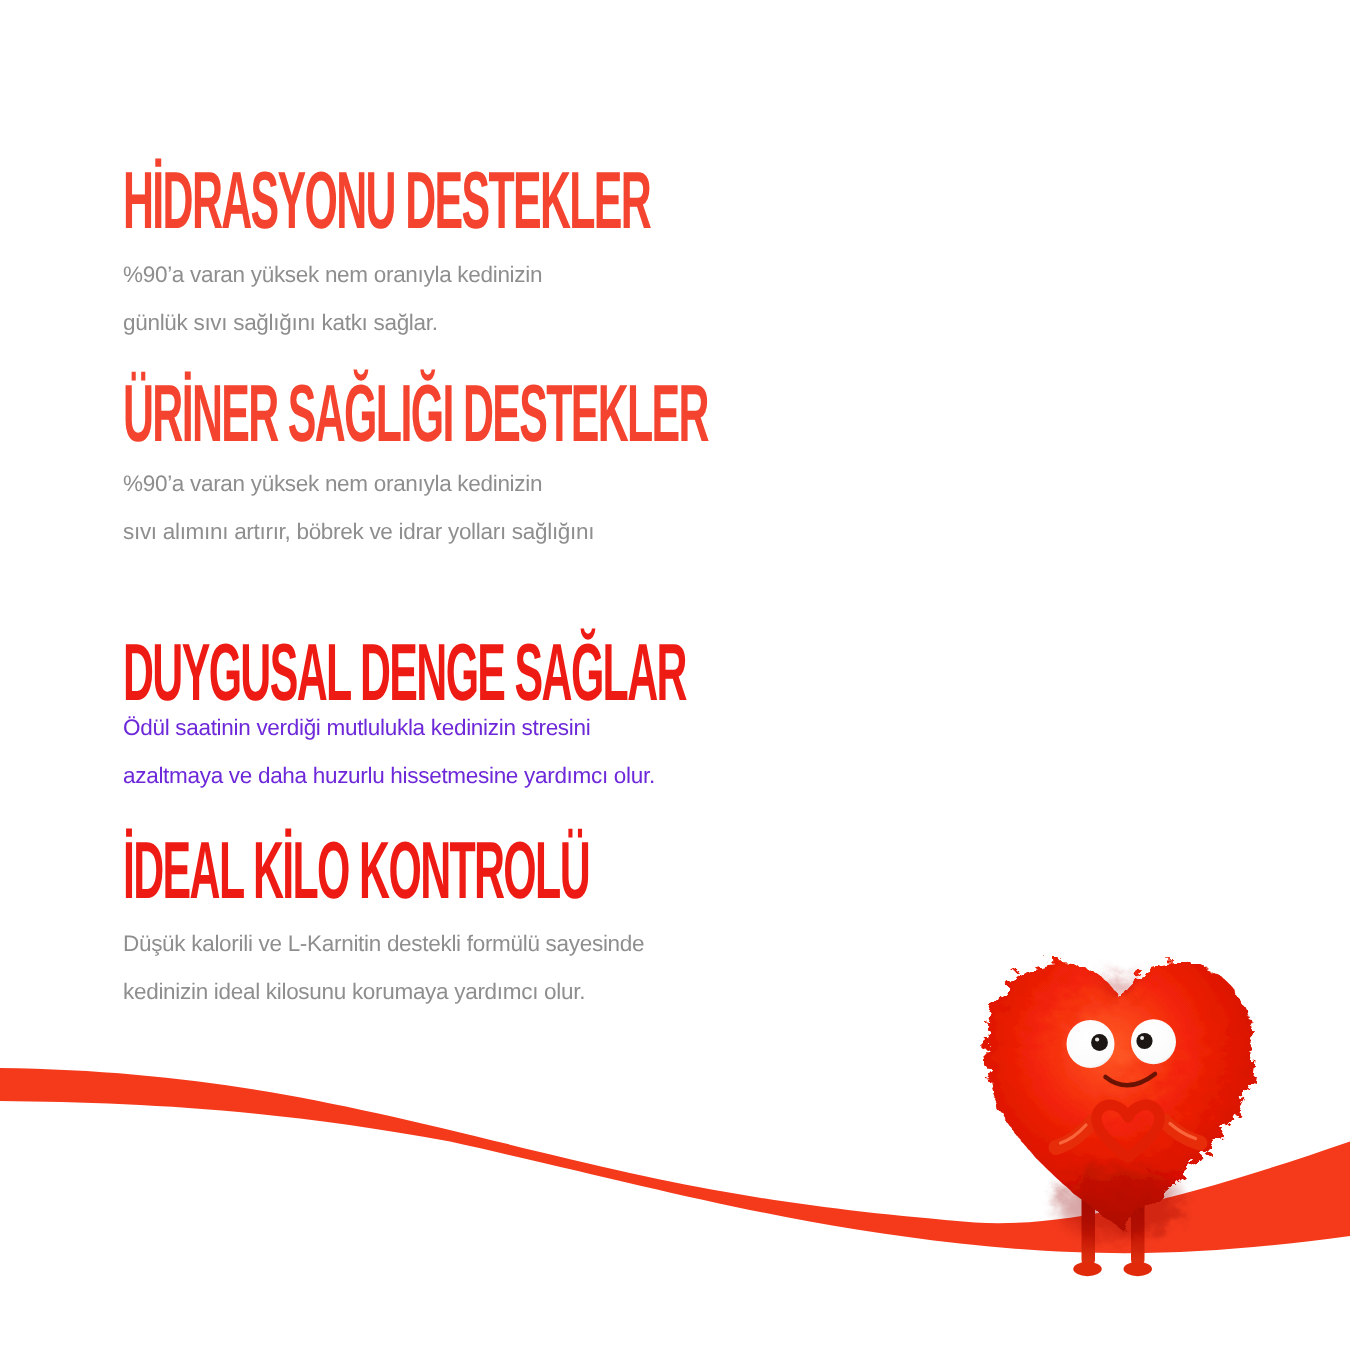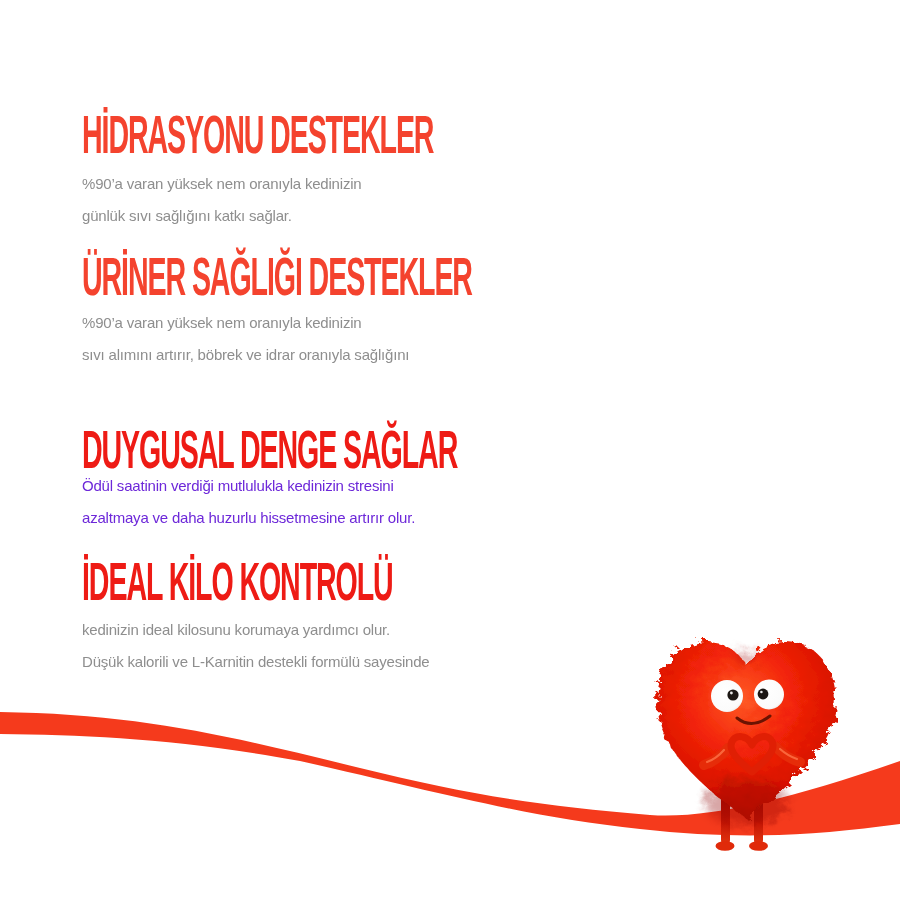--- a/index.html
+++ b/index.html
@@ -52,33 +52,33 @@
 
   <h2 id="h1" class="sec-heading" style="color: rgb(244, 67, 46);">HİDRASYONU DESTEKLER</h2>
   <div id="b1" class="sec-body" style="color: rgb(142, 142, 142);">
     <p>%90’a varan yüksek nem oranıyla kedinizin</p>
     <p>günlük sıvı sağlığını katkı sağlar.</p>
   </div>
 
   <h2 id="h2" class="sec-heading" style="color: rgb(244, 67, 46);">ÜRİNER SAĞLIĞI DESTEKLER</h2>
   <div id="b2" class="sec-body" style="color: rgb(142, 142, 142);">
     <p>%90’a varan yüksek nem oranıyla kedinizin</p>
-    <p>sıvı alımını artırır, böbrek ve idrar oranıyla sağlığını</p>
+    <p>sıvı alımını artırır, böbrek ve idrar yolları sağlığını</p>
   </div>
 
   <h2 id="h3" class="sec-heading" style="color: rgb(238, 27, 21);">DUYGUSAL DENGE SAĞLAR</h2>
   <div id="b3" class="sec-body" style="color: #6d28d9;">
     <p>Ödül saatinin verdiği mutlulukla kedinizin stresini</p>
-    <p>azaltmaya ve daha huzurlu hissetmesine artırır olur.</p>
+    <p>azaltmaya ve daha huzurlu hissetmesine yardımcı olur.</p>
   </div>
 
   <h2 id="h4" class="sec-heading" style="color: rgb(238, 27, 21);">İDEAL KİLO KONTROLÜ</h2>
   <div id="b4" class="sec-body" style="color: rgb(142, 142, 142);">
+    <p>Düşük kalorili ve L-Karnitin destekli formülü sayesinde</p>
     <p>kedinizin ideal kilosunu korumaya yardımcı olur.</p>
-    <p>Düşük kalorili ve L-Karnitin destekli formülü sayesinde</p>
   </div>
 
   <svg class="decor-svg" viewBox="0 0 900 900">
     <defs>
       <radialGradient id="furGrad" cx="0.47" cy="0.32" r="0.80">
         <stop offset="0%" stop-color="#ff5a26"></stop>
         <stop offset="35%" stop-color="#f32508"></stop>
         <stop offset="68%" stop-color="#d81100"></stop>
         <stop offset="100%" stop-color="#a80b00"></stop>
       </radialGradient>

